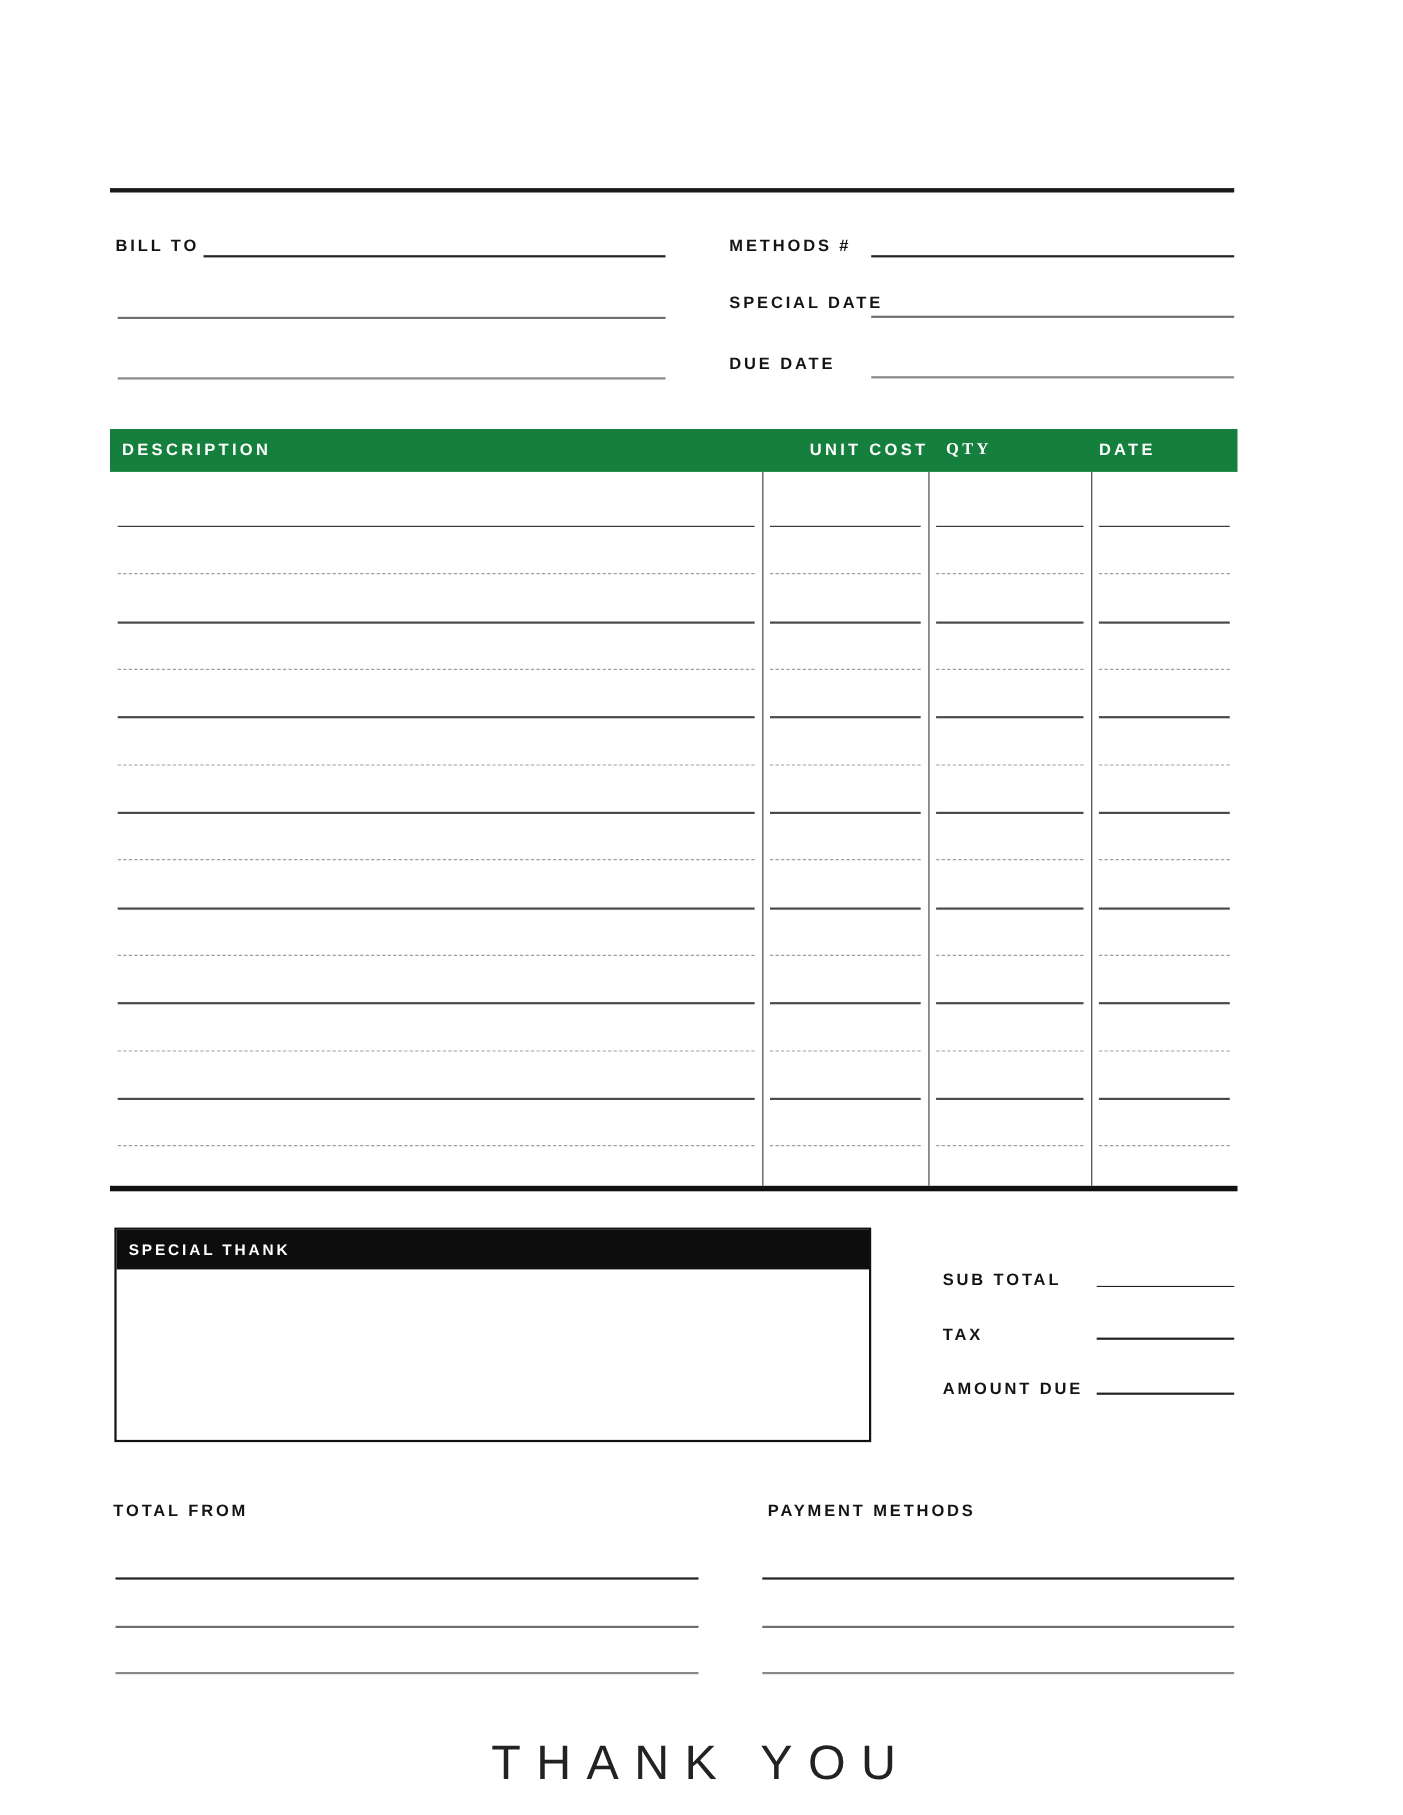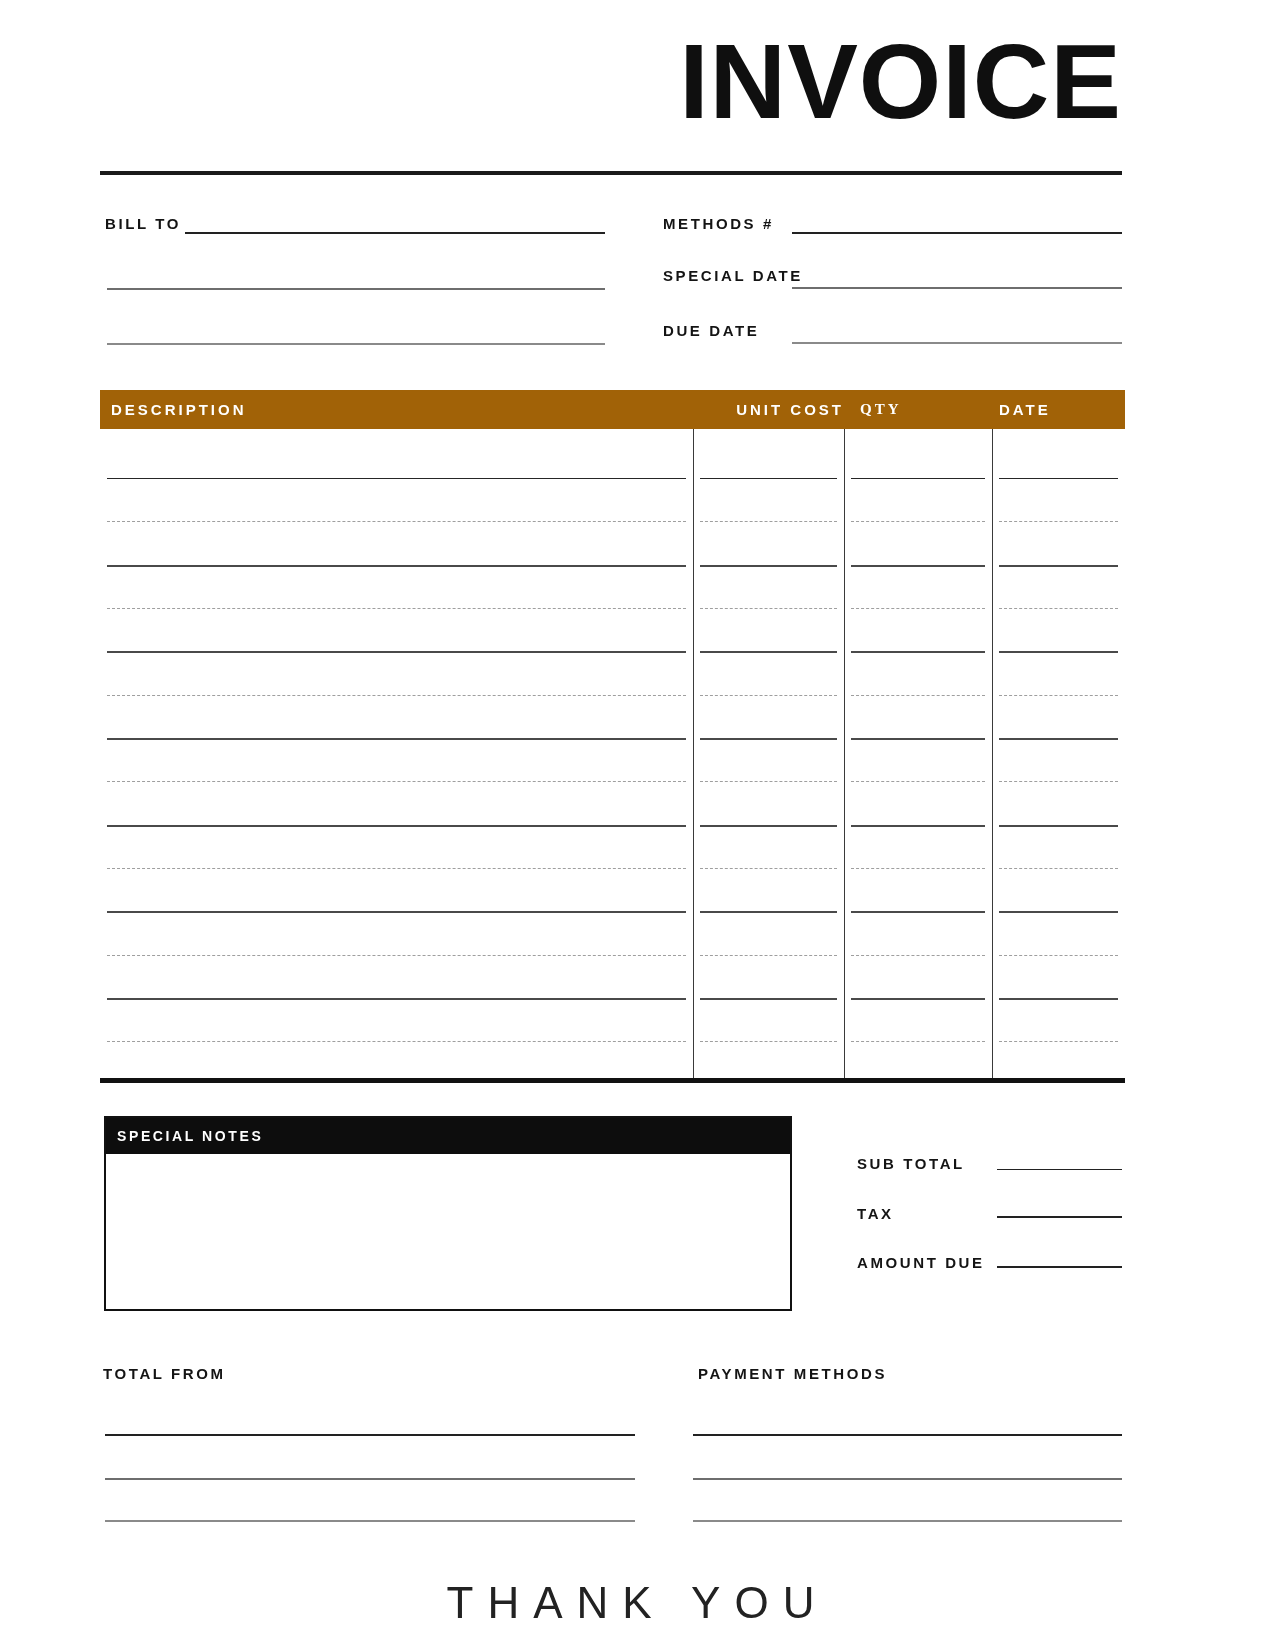--- a/index.html
+++ b/index.html
@@ -19,21 +19,21 @@
     position:absolute;font-size:15px;font-weight:bold;letter-spacing:2.6px;
     color:#141414;white-space:nowrap;
   }
   
   .fill{position:absolute;height:0;border-top:2px solid #222;}
   .fill.mid{border-top-color:#6e6e6e;}
   .fill.light{border-top:2.5px solid #8a8a8a;}
   
   .tbl-head{
     position:absolute;left:100px;top:390px;width:1025px;height:39px;
-    background:#a16207;display:flex;align-items:center;box-sizing:border-box;
+    background:#15803d;display:flex;align-items:center;box-sizing:border-box;
   }
   .tbl-head .hcell{
     color:#fff;font-size:15px;font-weight:bold;letter-spacing:3px;white-space:nowrap;
     box-sizing:border-box;
   }
   .hc-desc{width:593px;padding-left:11px;}
   .hc-unit{width:151px;padding-left:17px;text-align:right;}
   .hc-qty{width:148px;padding-left:16px;font-family:Liberation Serif, serif;}
   .hc-total{width:133px;padding-left:7px;}
   .tbl-body{
@@ -60,21 +60,20 @@
     position:absolute;left:0;right:0;top:1578px;text-align:center;
     font-size:44px;font-weight:300;letter-spacing:14px;color:#222;
     font-family:"Liberation Sans",sans-serif;
   }
 </style>
 </head>
 <body>
 
 <div class="page">
 
-  <div class="invoice-title">INVOICE</div>
   <div class="top-rule"></div>
 
   <div class="lbl" style="left:105px;top:215px;">BILL TO</div>
   <div class="fill" style="left:185px;top:232px;width:420px;"></div>
   <div class="fill mid" style="left:107px;top:288px;width:498px;"></div>
   <div class="fill light" style="left:107px;top:343px;width:498px;"></div>
 
   <div class="lbl" style="left:663px;top:215px;">METHODS #</div>
   <div class="fill" style="left:792px;top:232px;width:330px;"></div>
 
@@ -148,21 +147,21 @@
       <div class="rowline solid" style="left: 600px; width: 137px; top: 569px;"></div>
       <div class="rowline solid" style="left: 751px; width: 134px; top: 569px;"></div>
       <div class="rowline solid" style="left: 899px; width: 119px; top: 569px;"></div>
       <div class="rowline dashed" style="left: 7px; width: 579px; top: 612px;"></div>
       <div class="rowline dashed" style="left: 600px; width: 137px; top: 612px;"></div>
       <div class="rowline dashed" style="left: 751px; width: 134px; top: 612px;"></div>
       <div class="rowline dashed" style="left: 899px; width: 119px; top: 612px;"></div>
     </div>
 
   <div class="notes-box">
-    <div class="notes-bar">SPECIAL NOTES</div>
+    <div class="notes-bar">SPECIAL THANK</div>
     <div class="notes-area"></div>
   </div>
 
   <div class="lbl" style="left:857px;top:1155px;">SUB TOTAL</div>
   <div class="fill" style="left:997px;top:1169px;width:125px;border-top-width:1.5px;"></div>
 
   <div class="lbl" style="left:857px;top:1205px;">TAX</div>
   <div class="fill" style="left:997px;top:1216px;width:125px;"></div>
 
   <div class="lbl" style="left:857px;top:1254px;">AMOUNT DUE</div>

